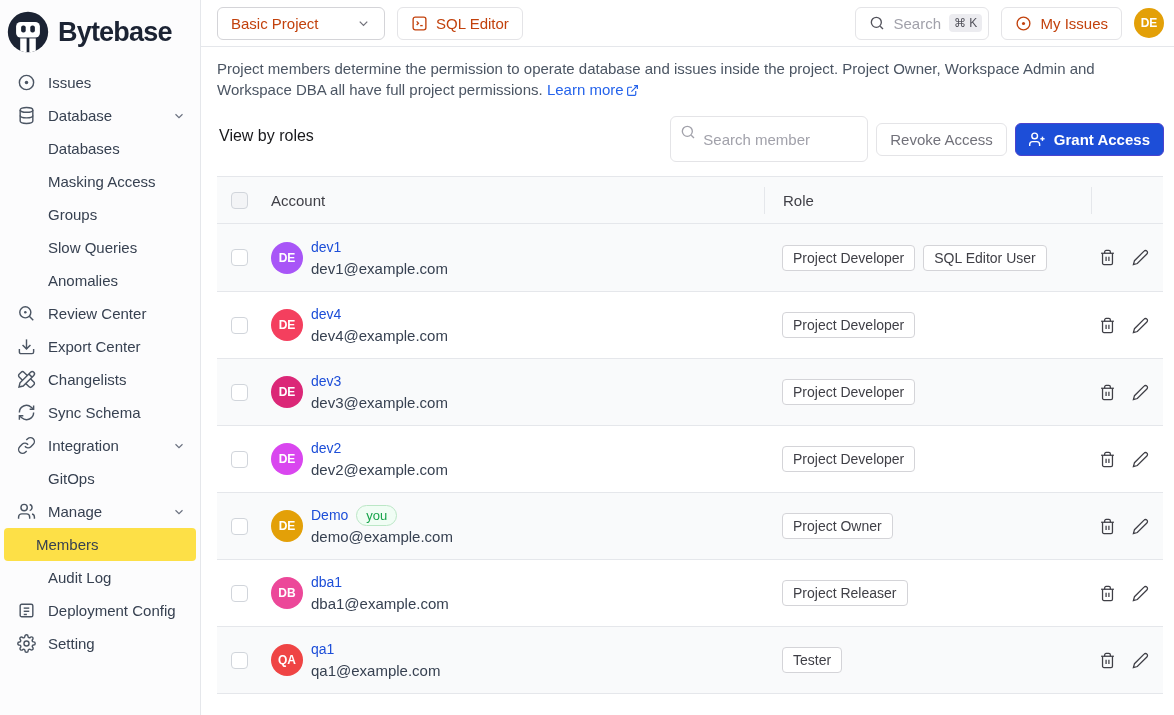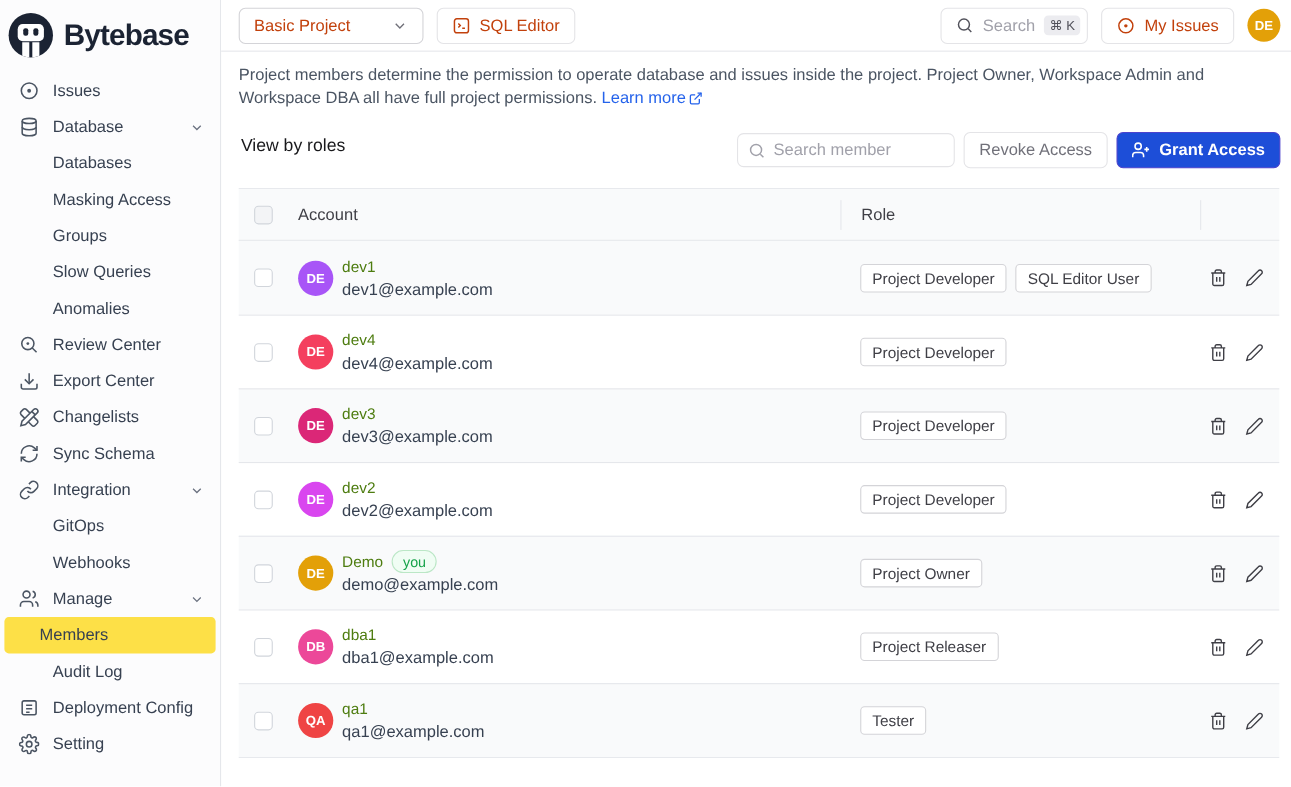--- a/index.html
+++ b/index.html
@@ -44,21 +44,21 @@
   .desc { font-size:15px; line-height:21px; color:#4b5563; max-width:946px; }
   .desc a { color:#2563eb; text-decoration:none; }
   .ext-ic { display:inline-block; vertical-align:-2px; margin-left:2px; }
 
   .tabs-row { display:flex; align-items:center; margin-top:14px; }
   .tab { font-size:16px; font-weight:500; color:#18181b; padding:8px 2px 12px;
     margin-right:36px; cursor:pointer; border-bottom:3px solid transparent; }
   .tab.active { border-bottom-color:#4c43cd; }
   .tabs-controls { margin-left:auto; display:flex; align-items:center; gap:8px; }
   .search-member { position:relative; }
-  .search-member input { width:198px; height:31px; border:1px solid #e4e4e7;
+  .search-member input { width:198px; height:46px; border:1px solid #e4e4e7;
     border-radius:6px; padding:0 10px 0 32px; font-size:15px; color:#18181b;
     font-family:inherit; outline:none; background:#fff; }
   .search-member input::placeholder { color:#a1a1aa; }
   .search-member .mag { position:absolute; left:10px; top:8px; color:#a1a1aa; }
   .btn-muted { color:#71717a; }
   .btn-primary { background:#1d4ed8; border-color:#4c43cd; color:#fff; font-weight:700; }
 
   
   .member-table { margin-top:14px; width:946px; border-top:1px solid #e5e7eb;
     border-bottom:1px solid #e5e7eb; }
@@ -72,21 +72,21 @@
   .body-row + .body-row { border-top:1px solid #e5e7eb; }
   .body-row:nth-child(even) { background:#f9fafb; }
   .cb-cell { display:flex; justify-content:flex-start; padding-left:14px; }
   .checkbox { width:17px; height:17px; border:1px solid #d1d5db; border-radius:4px;
     background:#fff; cursor:pointer; }
   .checkbox.head { background:#f3f4f6; }
   .account-cell { display:flex; align-items:center; gap:8px; }
   .row-avatar { width:32px; height:32px; font-size:12px; }
   .acct-lines { display:flex; flex-direction:column; line-height:21px; }
   .acct-name-row { display:flex; align-items:center; gap:8px; }
-  .acct-name { font-size:14px; color:#4d7c0f; text-decoration:none; cursor:pointer; }
+  .acct-name { font-size:14px; color:#1d4ed8; text-decoration:none; cursor:pointer; }
   .you-badge { font-size:13px; color:#16a34a; background:#f0fdf4;
     border:1px solid #bbe7c6; border-radius:999px; padding:0 9px; line-height:19px; }
   .acct-email { font-size:15px; color:#374151; }
   .role-cell { display:flex; gap:8px; align-items:center; }
   .role-badge { border:1px solid #d4d4d8; background:#fff; border-radius:4px;
     font-size:14px; color:#3f3f46; padding:4px 10px; white-space:nowrap; }
   .actions-cell { display:flex; align-items:center; gap:16px; padding-left:8px; }
   .icon-btn { background:none; border:none; cursor:pointer; color:#3f3f46;
     display:flex; padding:0; }
 </style>
@@ -214,23 +214,20 @@
         <span>Integration</span>
         <span class="chev">
           <svg width="14" height="14" viewBox="0 0 24 24" fill="none" stroke="currentColor" stroke-width="2">
               <polyline points="6 9 12 15 18 9"></polyline>
             </svg>
         </span>
       </div>
 
       <div class="nav-item sub">
         <span>GitOps</span>
-      </div>
-      <div class="nav-item sub">
-        <span>Webhooks</span>
       </div>
 
       <div class="nav-item">
         <span class="nav-ic">
           <svg width="19" height="19" viewBox="0 0 24 24" fill="none" stroke="currentColor" stroke-width="1.8">
               <path d="M16 21v-2a4 4 0 0 0-4-4H6a4 4 0 0 0-4 4v2"></path>
               <circle cx="9" cy="7" r="4"></circle>
               <path d="M22 21v-2a4 4 0 0 0-3-3.87"></path>
               <path d="M16 3.13a4 4 0 0 1 0 7.75"></path>
             </svg>

